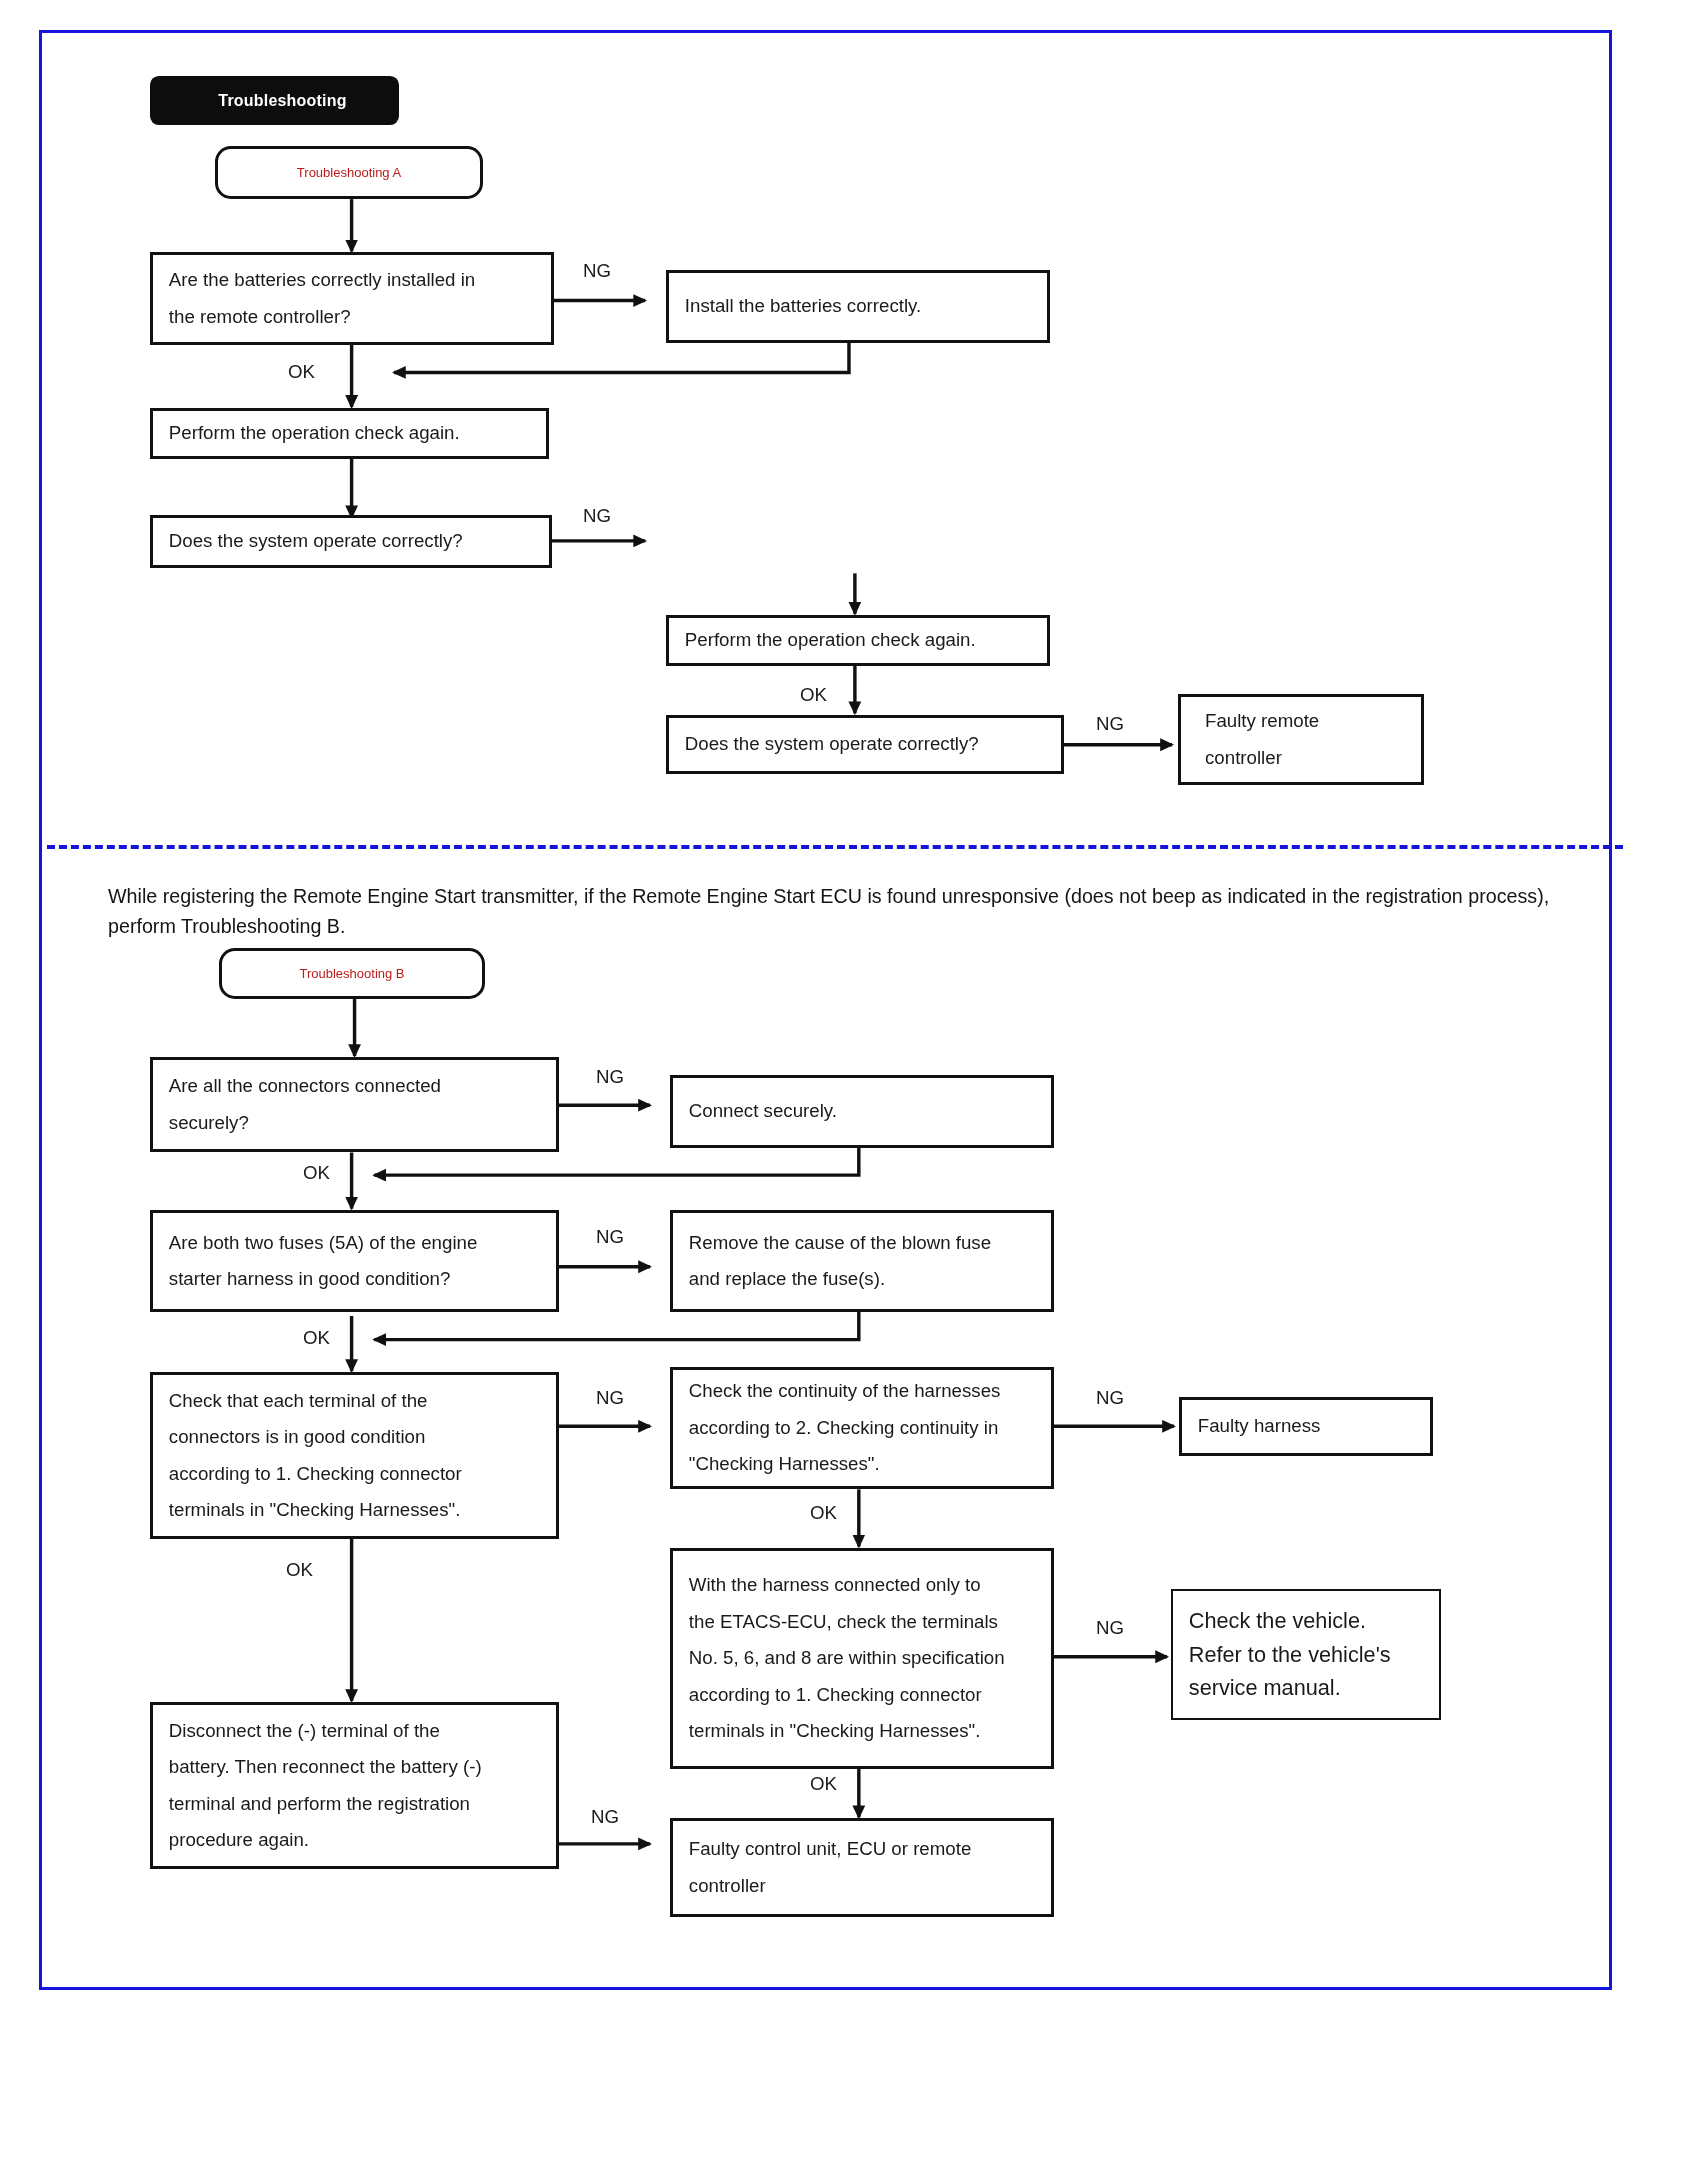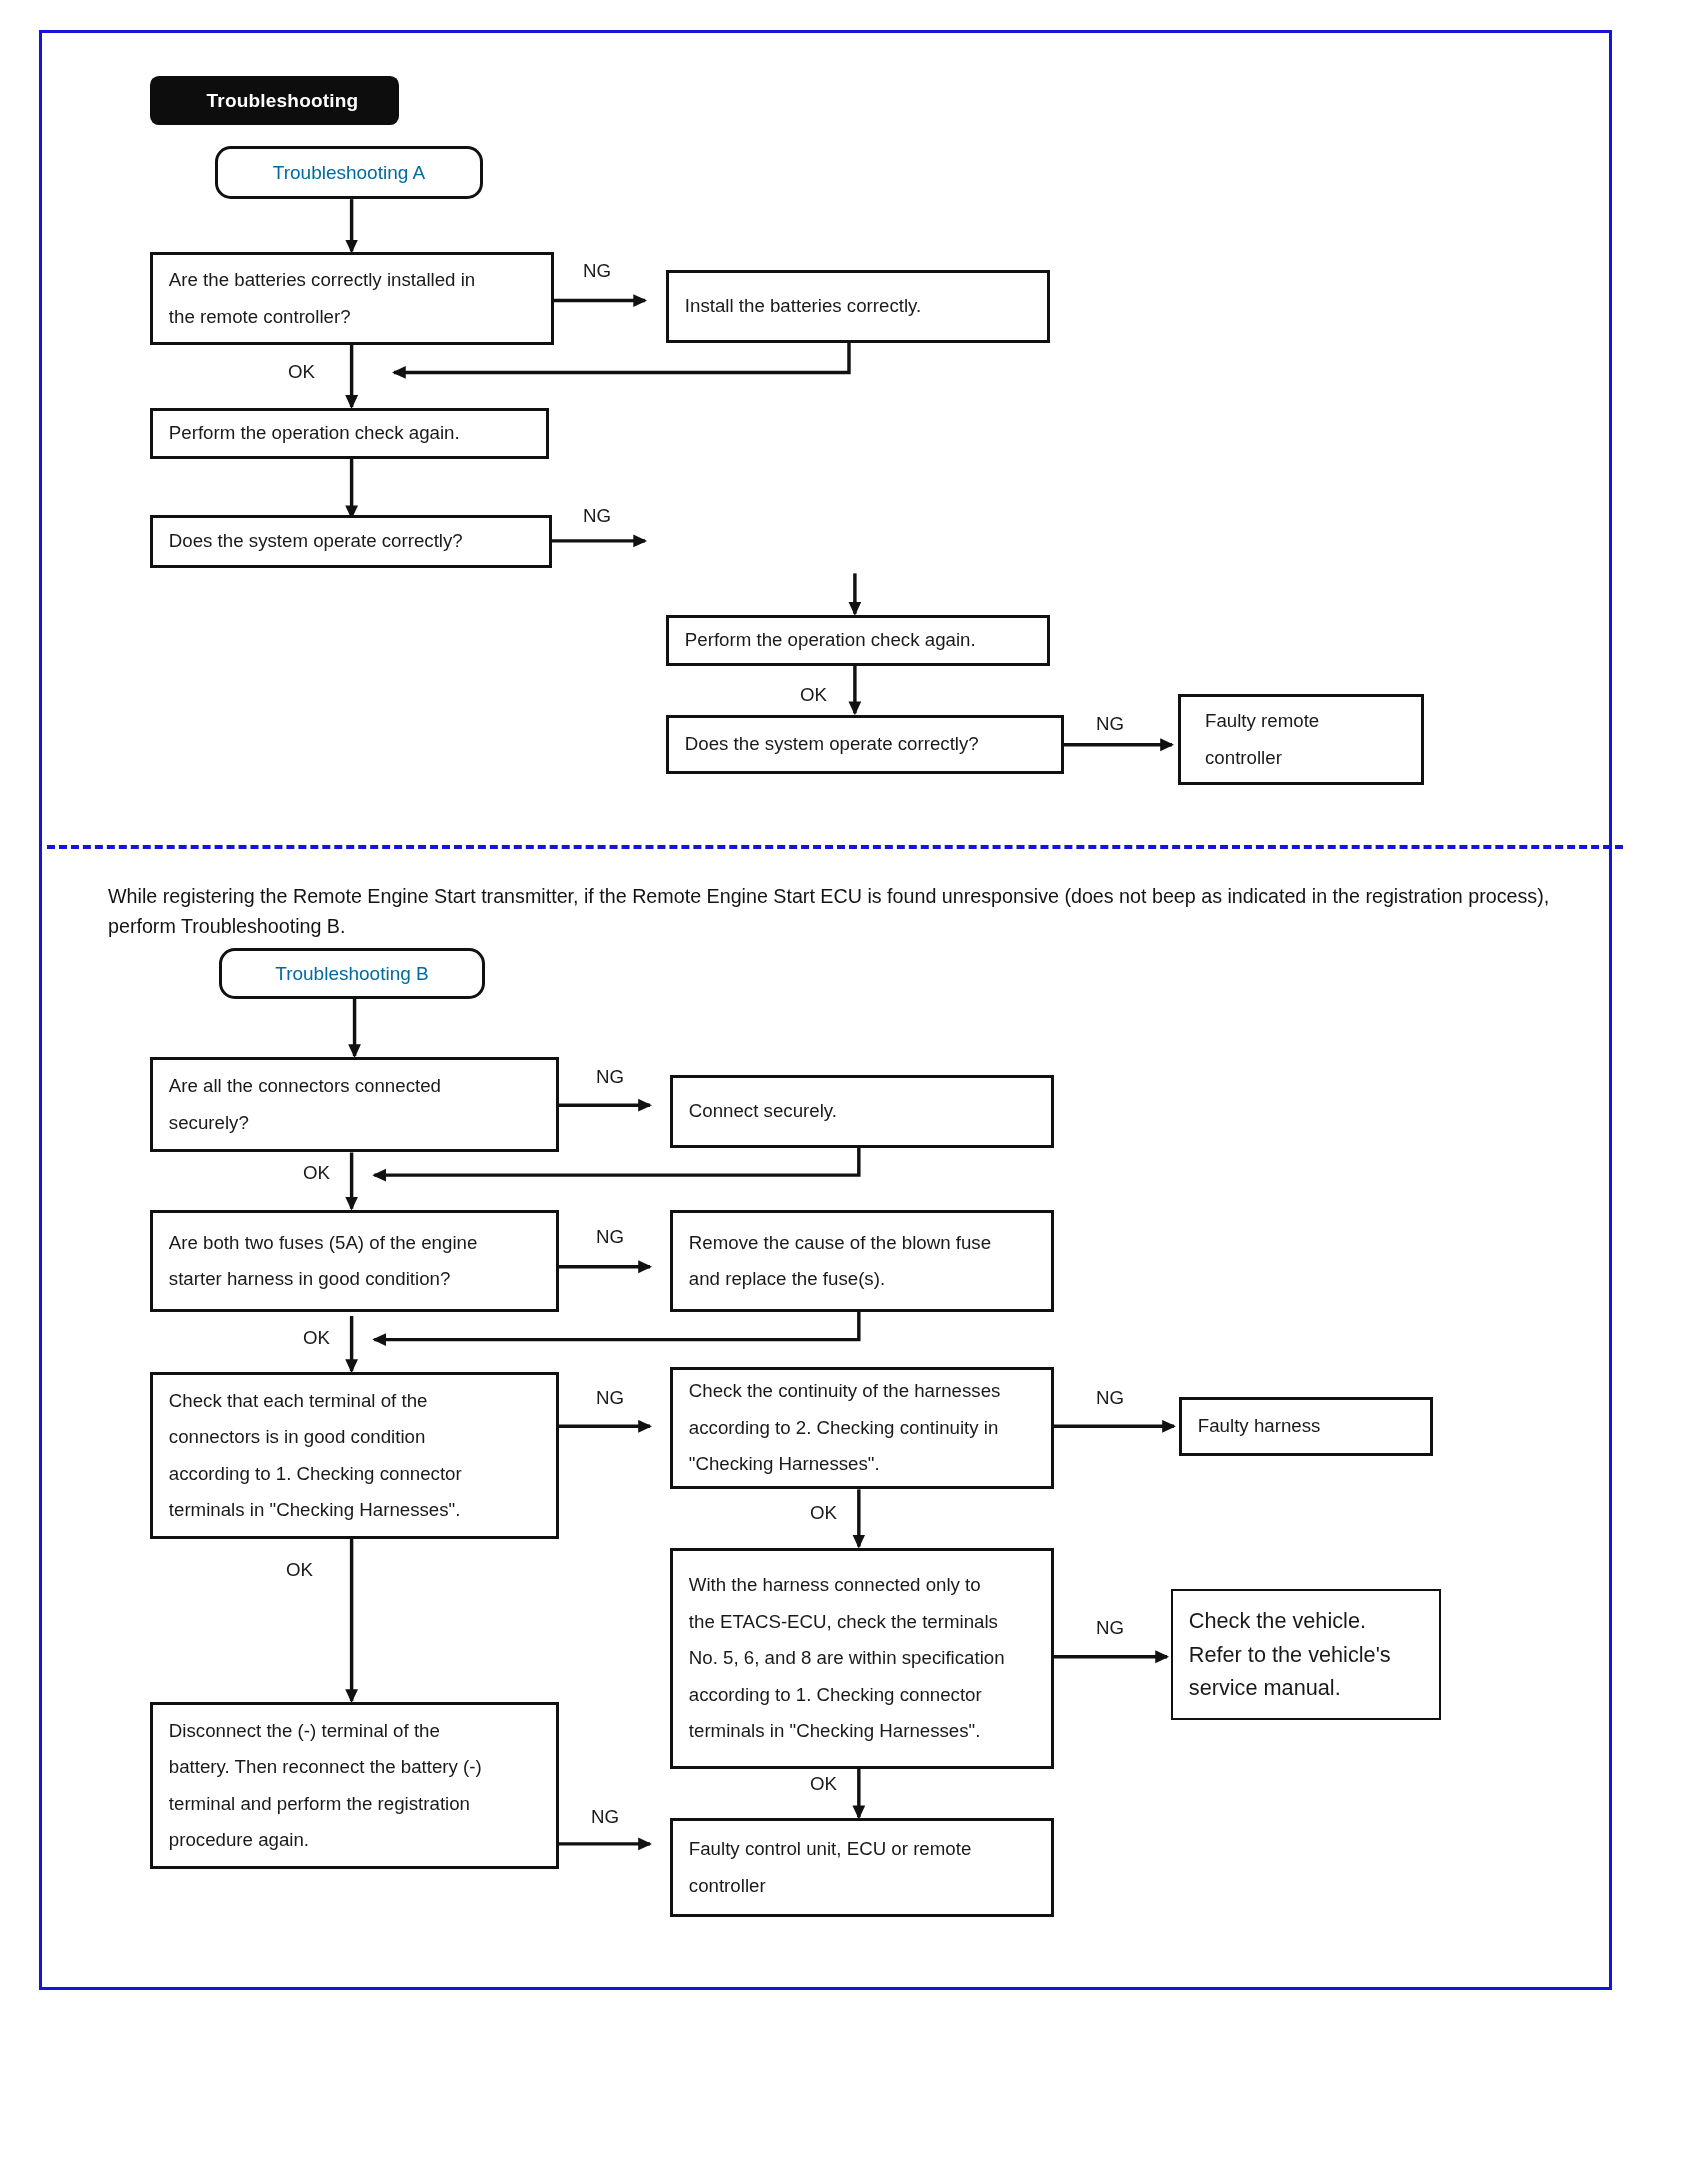--- a/index.html
+++ b/index.html
@@ -38,39 +38,39 @@
   
   #ts-tag {
     position: absolute;
     left: 150px;
     top: 76px;
     width: 249px;
     height: 49px;
     background: #0d0d0d;
     border-radius: 8.9px;
     color: #ffffff;
-    font-size: 19px;
+    font-size: 16px;
     font-weight: bold;
     display: flex;
     align-items: center;
     justify-content: center;
     letter-spacing: 0.2px;
     padding-left: 16px;
   }
   
   .term {
     position: absolute;
     background: #ffffff;
     border: 3px solid #111111;
     border-radius: 15.8px;
     display: flex;
     align-items: center;
     justify-content: center;
-    font-size: 19px;
-    color: #0369a1;
+    font-size: 13px;
+    color: #b91c1c;
     text-align: center;
   }
   
   .node {
     position: absolute;
     background: #ffffff;
     border: 3px solid #111111;
     display: flex;
     align-items: center;
     padding: 5.9px 15.8px;

